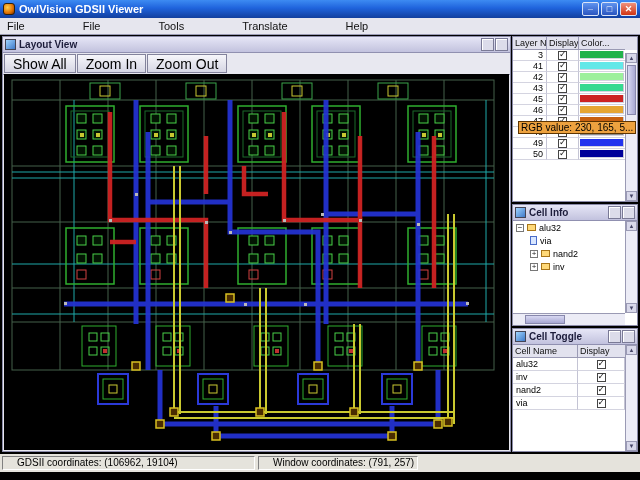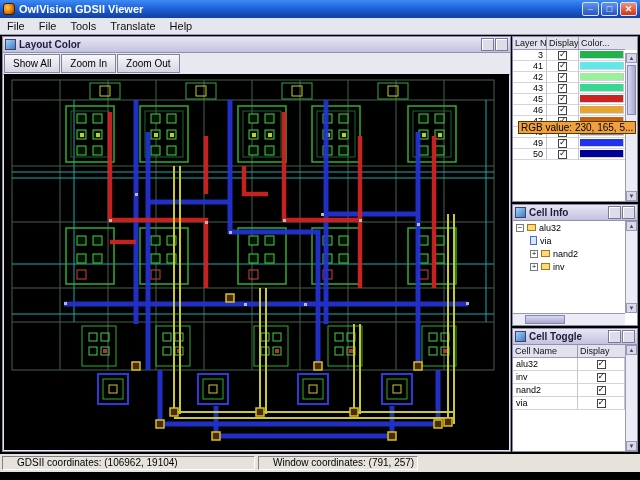--- a/index.html
+++ b/index.html
@@ -16,38 +16,38 @@
   .wb{width:17px;height:14px;margin-left:2px;border:1px solid #d9e4f8;border-radius:2px;
     position:relative;box-sizing:border-box;color:#fff;}
   .wb.min,.wb.max{background:linear-gradient(180deg,#5f94ef,#2a55c0);}
   .wb.close{background:linear-gradient(180deg,#f0927c,#cf3414);}
   .wb::after{position:absolute;left:0;right:0;text-align:center;font-size:9px;line-height:12px;}
   .wb.min::after{content:"_";top:-3px;}
   .wb.max::after{content:"□";top:0;}
   .wb.close::after{content:"✕";top:0;}
 
   .menubar{position:absolute;left:0;top:18px;width:640px;height:17px;box-sizing:border-box;
-    background:#e6e6ee;border-bottom:1px solid #9a9ab4;display:flex;align-items:center;font-size:11px;color:#111;}
+    background:#e6e6ee;border-bottom:1px solid #9a9ab4;display:flex;align-items:center;font-size:11px;color:#111;gap:44px;}
   .menu-item{padding:1px 7px;}
 
   
   .iframe{position:absolute;border:1px solid #8a8aa8;background:#fff;box-sizing:border-box;}
   .if-title{height:16px;background:linear-gradient(180deg,#e6e6f6 0%,#c2c2de 100%);
     border-bottom:1px solid #9090b0;display:flex;align-items:center;font-size:10px;font-weight:bold;
     color:#1c1c3a;padding:0 2px;box-sizing:border-box;}
   .if-icon{width:9px;height:9px;border:1px solid #445;background:linear-gradient(135deg,#9fd4ff,#3f79c8);margin-right:3px;flex:none;}
   .if-title .spacer{flex:1;}
   .if-btn{width:11px;height:11px;border:1px solid #7a7a96;background:#dcdcea;margin-left:1px;flex:none;
     box-shadow:inset 1px 1px 0 #fff;}
 
   
   #layout-view{left:2px;top:36px;width:509px;height:416px;background:#e8e8f0;}
   .toolbar{height:21px;background:#e8e8f0;border-bottom:1px solid #9090b0;display:flex;align-items:stretch;}
   .tbtn{border:1px solid #83839c;background:linear-gradient(180deg,#f6f6fa,#d6d6e4);
-    font-size:10px;color:#000;display:flex;align-items:center;padding:0 8px;margin:1px 0 1px 1px;}
+    font-size:14px;color:#000;display:flex;align-items:center;padding:0 8px;margin:1px 0 1px 1px;}
   .canvas{position:absolute;left:1px;right:1px;top:37px;bottom:1px;background:#000;overflow:hidden;}
   .canvas svg{display:block;width:100%;height:100%;}
 
   
   #layer-toggle{left:512px;top:36px;width:126px;height:166px;}
   .tbl-hdr{display:flex;height:13px;background:#e2e2ee;font-size:9px;color:#111;}
   .tbl-hdr div{border-right:1px solid #9a9ab4;border-bottom:1px solid #9a9ab4;box-sizing:border-box;
     padding:0 2px;overflow:hidden;white-space:nowrap;line-height:12px;}
   .lt-row{display:flex;height:11px;background:#fff;font-size:9px;color:#000;}
   .lt-row div{box-sizing:border-box;border-right:1px solid #c4c4d4;border-bottom:1px solid #d4d4e0;overflow:hidden;}
@@ -113,21 +113,21 @@
   <span class="menu-item">File</span>
   <span class="menu-item">File</span>
   <span class="menu-item">Tools</span>
   <span class="menu-item">Translate</span>
   <span class="menu-item">Help</span>
 </div>
 
 <div class="iframe" id="layout-view">
   <div class="if-title">
     <span class="if-icon"></span>
-    <span>Layout Color</span>
+    <span>Layout View</span>
     <span class="spacer"></span>
     <span class="if-btn"></span>
     <span class="if-btn"></span>
   </div>
   <div class="toolbar">
     <span class="tbtn">Show All</span>
     <span class="tbtn">Zoom In</span>
     <span class="tbtn">Zoom Out</span>
   </div>
   <div class="canvas">

